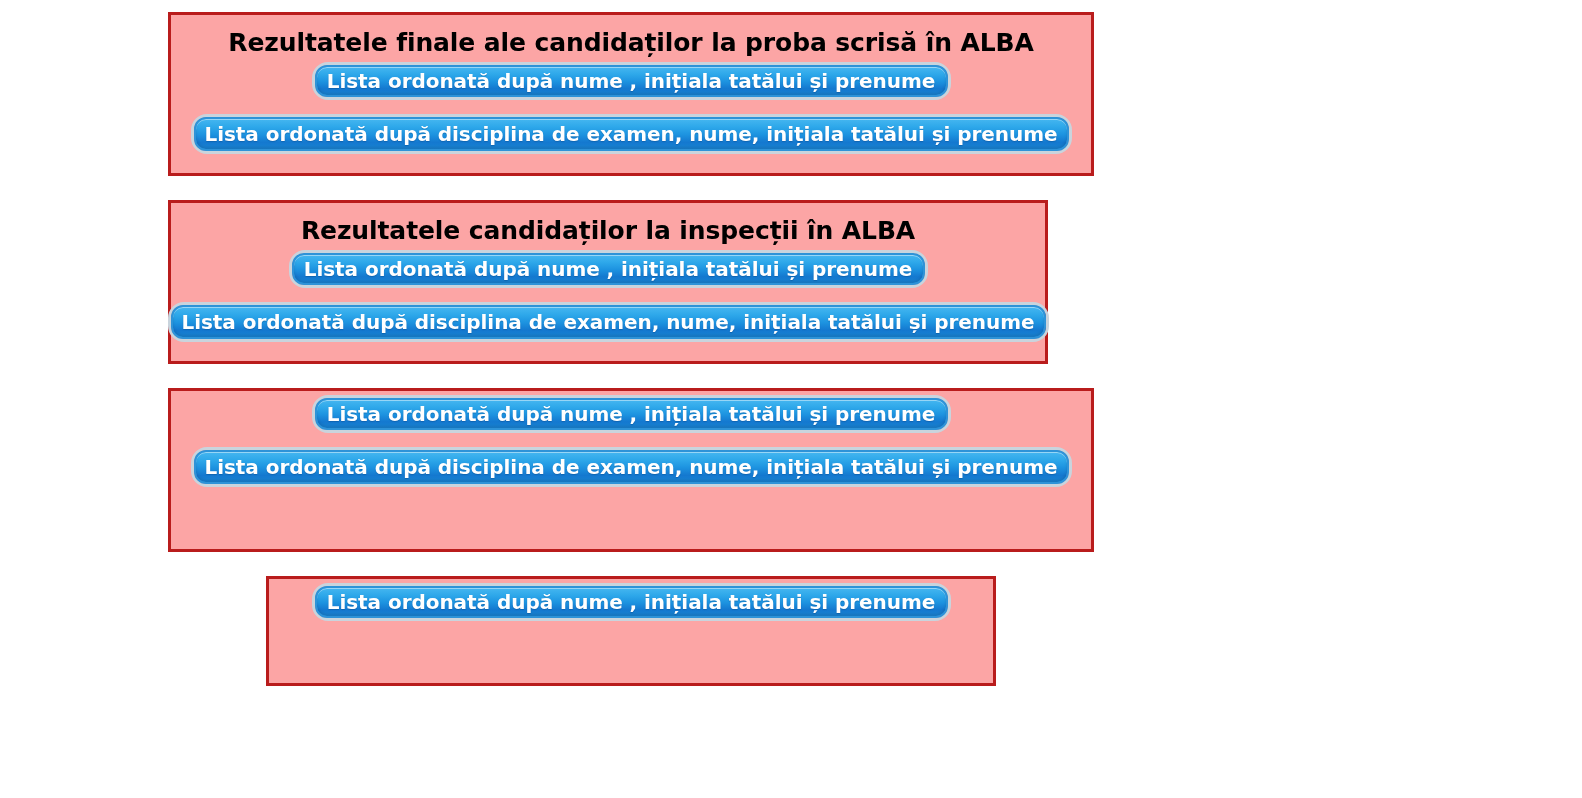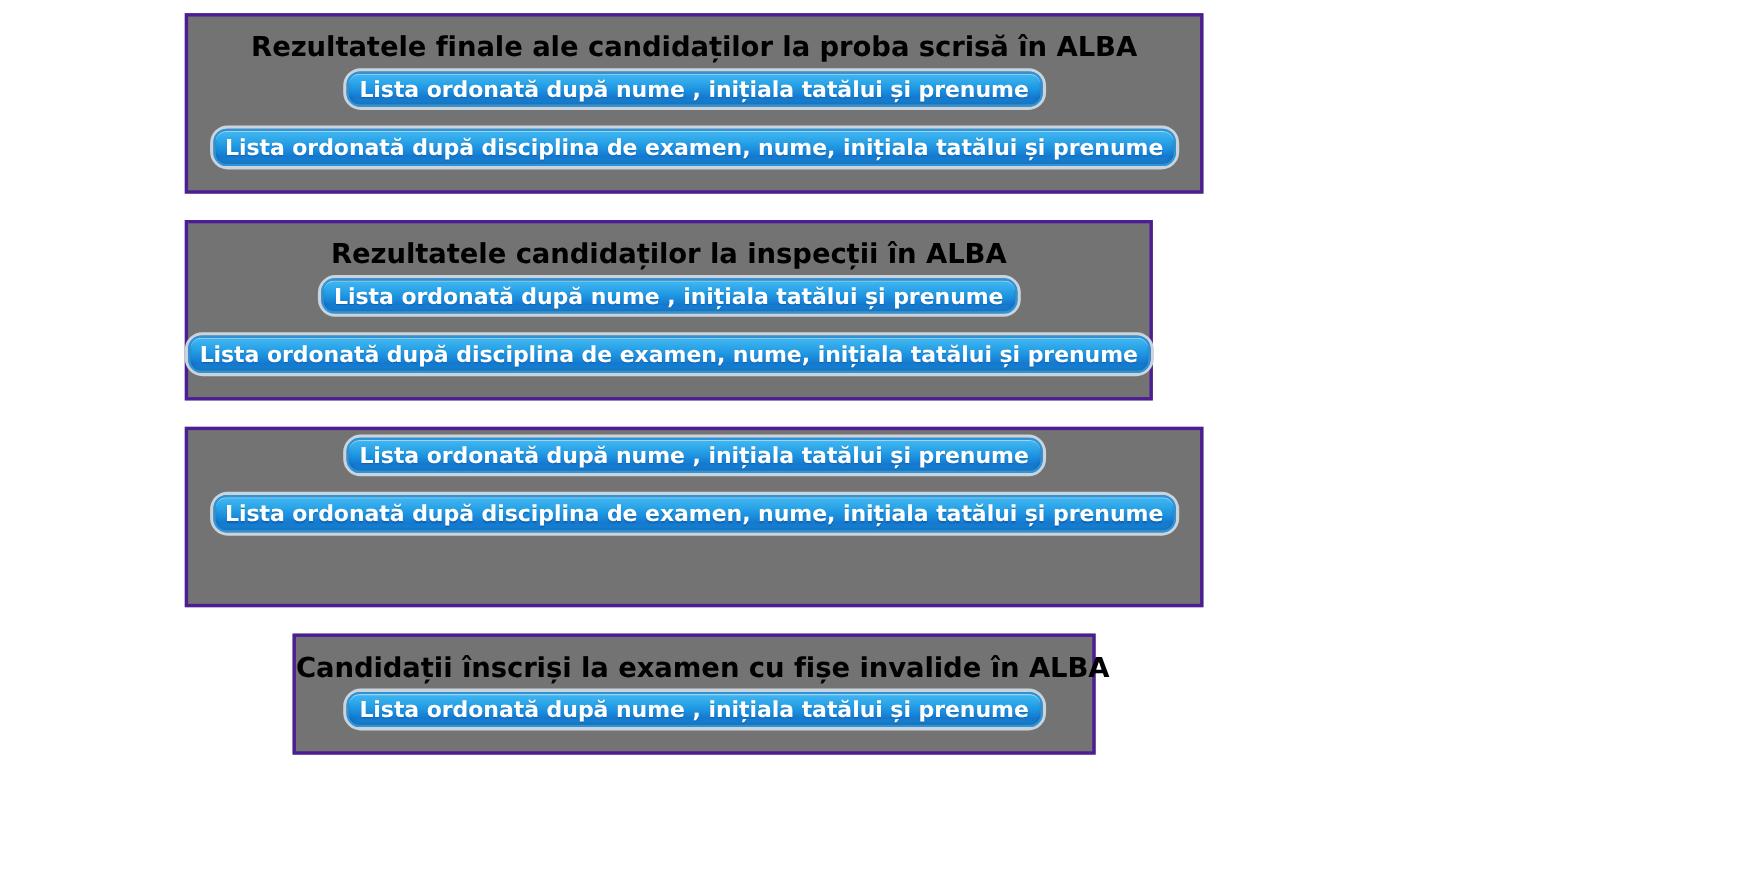--- a/index.html
+++ b/index.html
@@ -18,22 +18,22 @@
     position: relative;
     width: 1582px;
     height: 798px;
     background: #ffffff;
   }
 
   
   .panel {
     position: absolute;
     box-sizing: border-box;
-    background: #737373;
-    border: 3px solid #4c1d95;
+    background: #fca5a5;
+    border: 3px solid #b91c1c;
   }
 
   .panel-title {
     text-align: center;
     font-family: "DejaVu Sans", "Liberation Sans", sans-serif;
     font-weight: bold;
     font-size: 25px;
     line-height: 1.05;
     color: #000000;
     letter-spacing: -0.1px;
@@ -160,21 +160,20 @@
     <div class="btn-row row-gap-b">
       <button class="btn btn-long">
         <span class="btn-inner">
           <span class="btn-label">Lista ordonată după disciplina de examen, nume, inițiala tatălui și prenume</span>
         </span>
       </button>
     </div>
   </section>
 
   <section class="panel" style="left:266px; top:576px; width:730px; height:110px;">
-    <h2 class="panel-title">Candidații înscriși la examen cu fișe invalide în ALBA</h2>
 
     <div class="btn-row row-gap-a">
       <button class="btn btn-short">
         <span class="btn-inner">
           <span class="btn-label">Lista ordonată după nume , inițiala tatălui și prenume</span>
         </span>
       </button>
     </div>
   </section>
 

